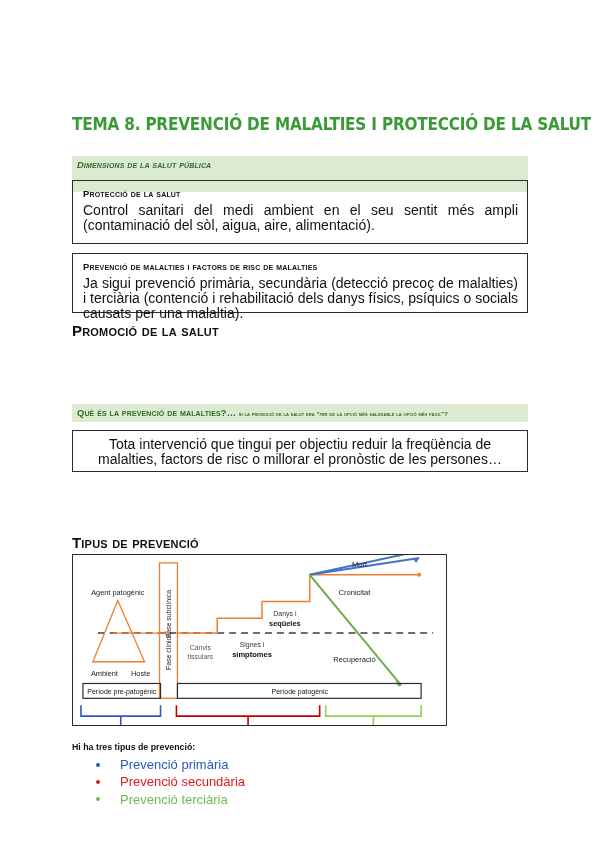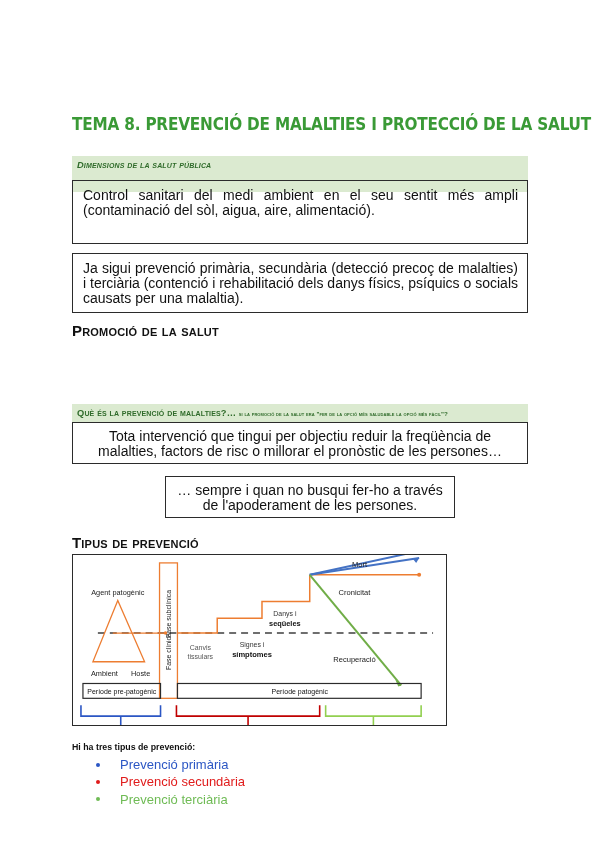--- a/index.html
+++ b/index.html
@@ -108,21 +108,21 @@
     font-size: 8.6px;
     line-height: 15.3px;
     text-align: justify;
     color: #111;
   }
   #head-promocio { top: 276px; }
   #body-promocio { top: 290px; }
 
   
   #box-definicio {
-    top: 376px;
+    top: 384px;
     height: 42px;
     text-align: center;
     padding: 6px 12px;
   }
   #box-definicio .box-body {
     text-align: center;
     line-height: 15px;
   }
   #box-matis {
     top: 430px;
@@ -199,41 +199,40 @@
 </head>
 <body>
 
 <div class="page">
 
   <div class="doc-title">TEMA 8. PREVENCIÓ DE MALALTIES I PROTECCIÓ DE LA SALUT</div>
 
   <div class="banner" id="banner-dimensions">Dimensions de la salut pública</div>
 
   <div class="txtbox" id="box-proteccio">
+    <div class="box-head">Protecció de la salut</div>
     <div class="box-body">Control sanitari del medi ambient en el seu sentit més ampli (contaminació del sòl, aigua, aire, alimentació).</div>
   </div>
 
   <div class="txtbox" id="box-prevencio">
+    <div class="box-head">Prevenció de malalties i factors de risc de malalties</div>
     <div class="box-body">Ja sigui prevenció primària, secundària (detecció precoç de malalties) i terciària (contenció i rehabilitació dels danys físics, psíquics o socials causats per una malaltia).</div>
   </div>
 
   <div class="plain-head" id="head-promocio">Promoció de la salut</div>
 
   <div class="banner" id="banner-que-es">
     <span>Què és la prevenció de malalties?…</span>
     <span class="sub">si la promoció de la salut era "fer de la opció més saludable la opció més fàcil"?</span>
   </div>
 
   <div class="txtbox" id="box-definicio">
     <div class="box-body">Tota intervenció que tingui per objectiu reduir la freqüència de malalties, factors de risc o millorar el pronòstic de les persones…</div>
   </div>
 
-  <div class="txtbox" id="box-matis">
-    <div class="box-body">… sempre i quan no busqui fer-ho a través de l'apoderament de les persones.</div>
-  </div>
 
   <div class="plain-head" id="head-tipus">Tipus de prevenció</div>
 
   <div class="diagram-frame">
     <svg class="diagram-svg" viewBox="0 0 375 172" preserveAspectRatio="none">
 
       <line x1="25" y1="79" x2="362" y2="79" stroke="#3f3f3f" stroke-width="1.6" stroke-dasharray="7 5"></line>
 
       <polygon points="45,46 20,108 72,108" fill="none" stroke="#ED7D31" stroke-width="1.3"></polygon>
 

